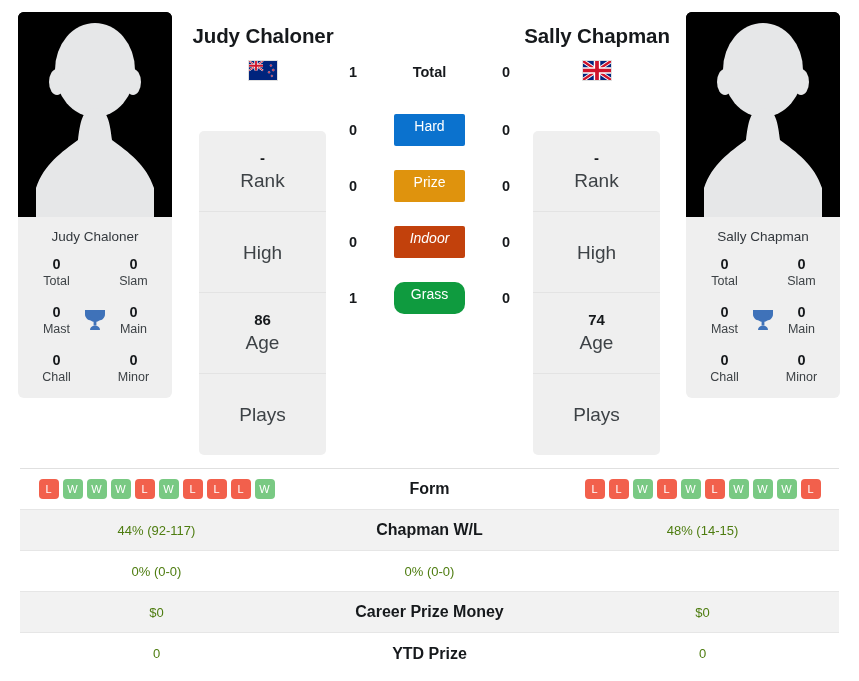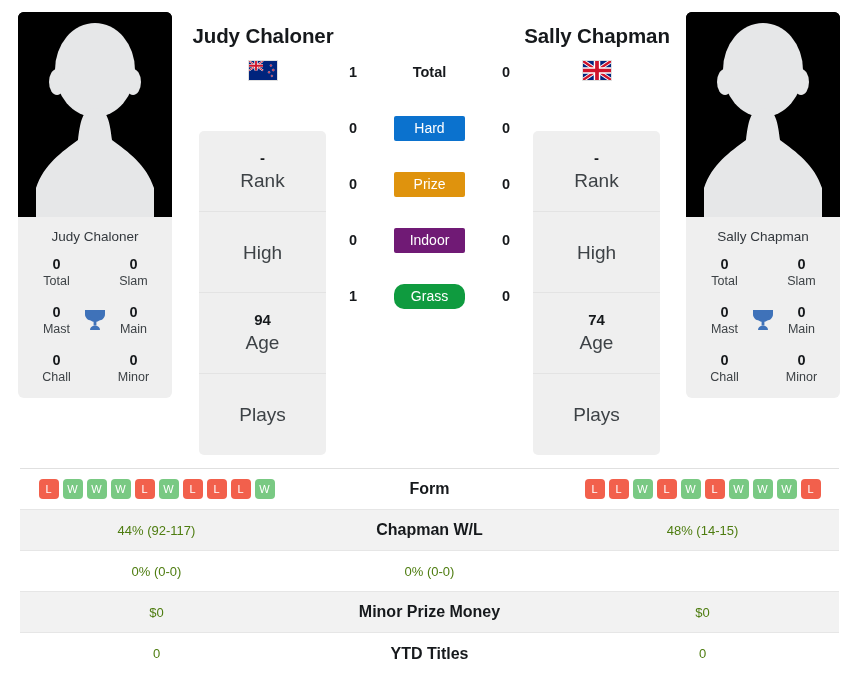--- a/index.html
+++ b/index.html
@@ -156,21 +156,21 @@
   .s-count {
     font-size: 14.5px;
     font-weight: bold;
     color: #16191c;
     text-align: center;
   }
   .s-mid { display: flex; justify-content: center; }
   .s-badge {
     display: block;
     width: 71px;
-    height: 25px;
+    height: 32px;
     line-height: 25px;
     text-align: center;
     font-size: 14px;
     color: #ffffff;
     border-radius: 2px;
   }
   .s-plain {
     display: block;
     width: 71px;
     text-align: center;
@@ -367,21 +367,21 @@
   <div class="info-card left">
     <div class="ic-sec">
       <div class="ic-val dash">-</div>
       <div class="ic-lab">Rank</div>
     </div>
     <div class="ic-sec">
       <div class="ic-val"></div>
       <div class="ic-lab">High</div>
     </div>
     <div class="ic-sec">
-      <div class="ic-val">94</div>
+      <div class="ic-val">86</div>
       <div class="ic-lab">Age</div>
     </div>
     <div class="ic-sec">
       <div class="ic-val"></div>
       <div class="ic-lab">Plays</div>
     </div>
   </div>
 
   <div class="info-card right">
     <div class="ic-sec">
@@ -420,21 +420,21 @@
     <div class="srow">
       <div class="s-count">0</div>
       <div class="s-mid">
         <span class="s-badge" id="badge-clay" style="background: rgb(223, 147, 13);">Prize</span>
       </div>
       <div class="s-count">0</div>
     </div>
     <div class="srow">
       <div class="s-count">0</div>
       <div class="s-mid">
-        <span class="s-badge" id="badge-indoor" style="background: #701a75;">Indoor</span>
+        <span class="s-badge" id="badge-indoor" style="background: #c2410c; font-style: italic;">Indoor</span>
       </div>
       <div class="s-count">0</div>
     </div>
     <div class="srow">
       <div class="s-count">1</div>
       <div class="s-mid">
         <span class="s-badge" id="badge-grass" style="background: rgb(15, 155, 63); border-radius: 10px;">Grass</span>
       </div>
       <div class="s-count">0</div>
     </div>
@@ -473,21 +473,21 @@
     <div class="cell-val">44% (92-117)</div>
     <div class="cell-lab">Chapman W/L</div>
     <div class="cell-val">48% (14-15)</div>
   </div>
   <div class="srow-t">
     <div class="cell-val">0% (0-0)</div>
     <div class="cell-val">0% (0-0)</div>
   </div>
   <div class="srow-t alt">
     <div class="cell-val">$0</div>
-    <div class="cell-lab">Minor Prize Money</div>
+    <div class="cell-lab">Career Prize Money</div>
     <div class="cell-val">$0</div>
   </div>
   <div class="srow-t">
     <div class="cell-val">0</div>
-    <div class="cell-lab">YTD Titles</div>
+    <div class="cell-lab">YTD Prize</div>
     <div class="cell-val">0</div>
   </div>
 </div>
 
 </body></html>

